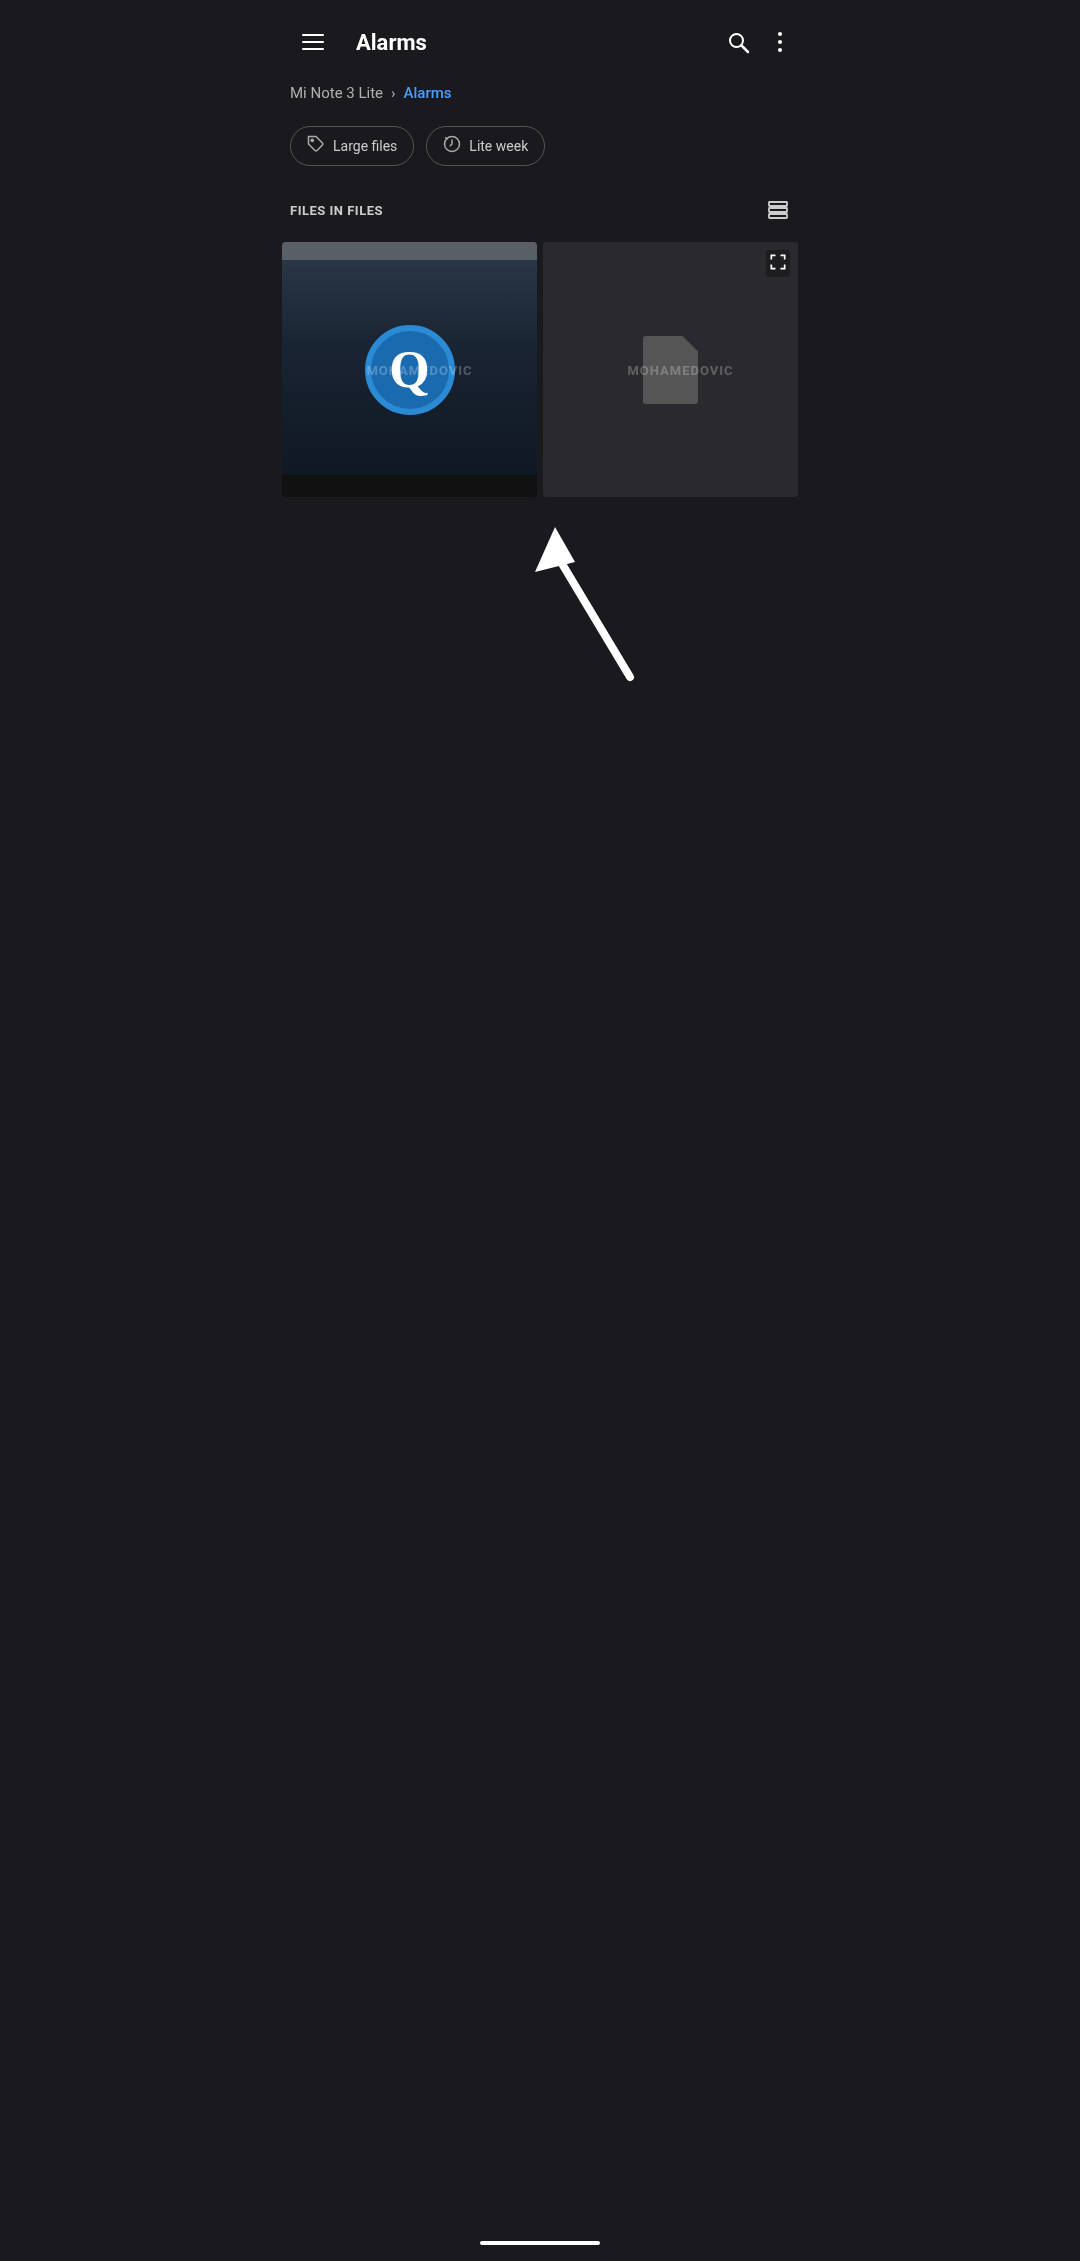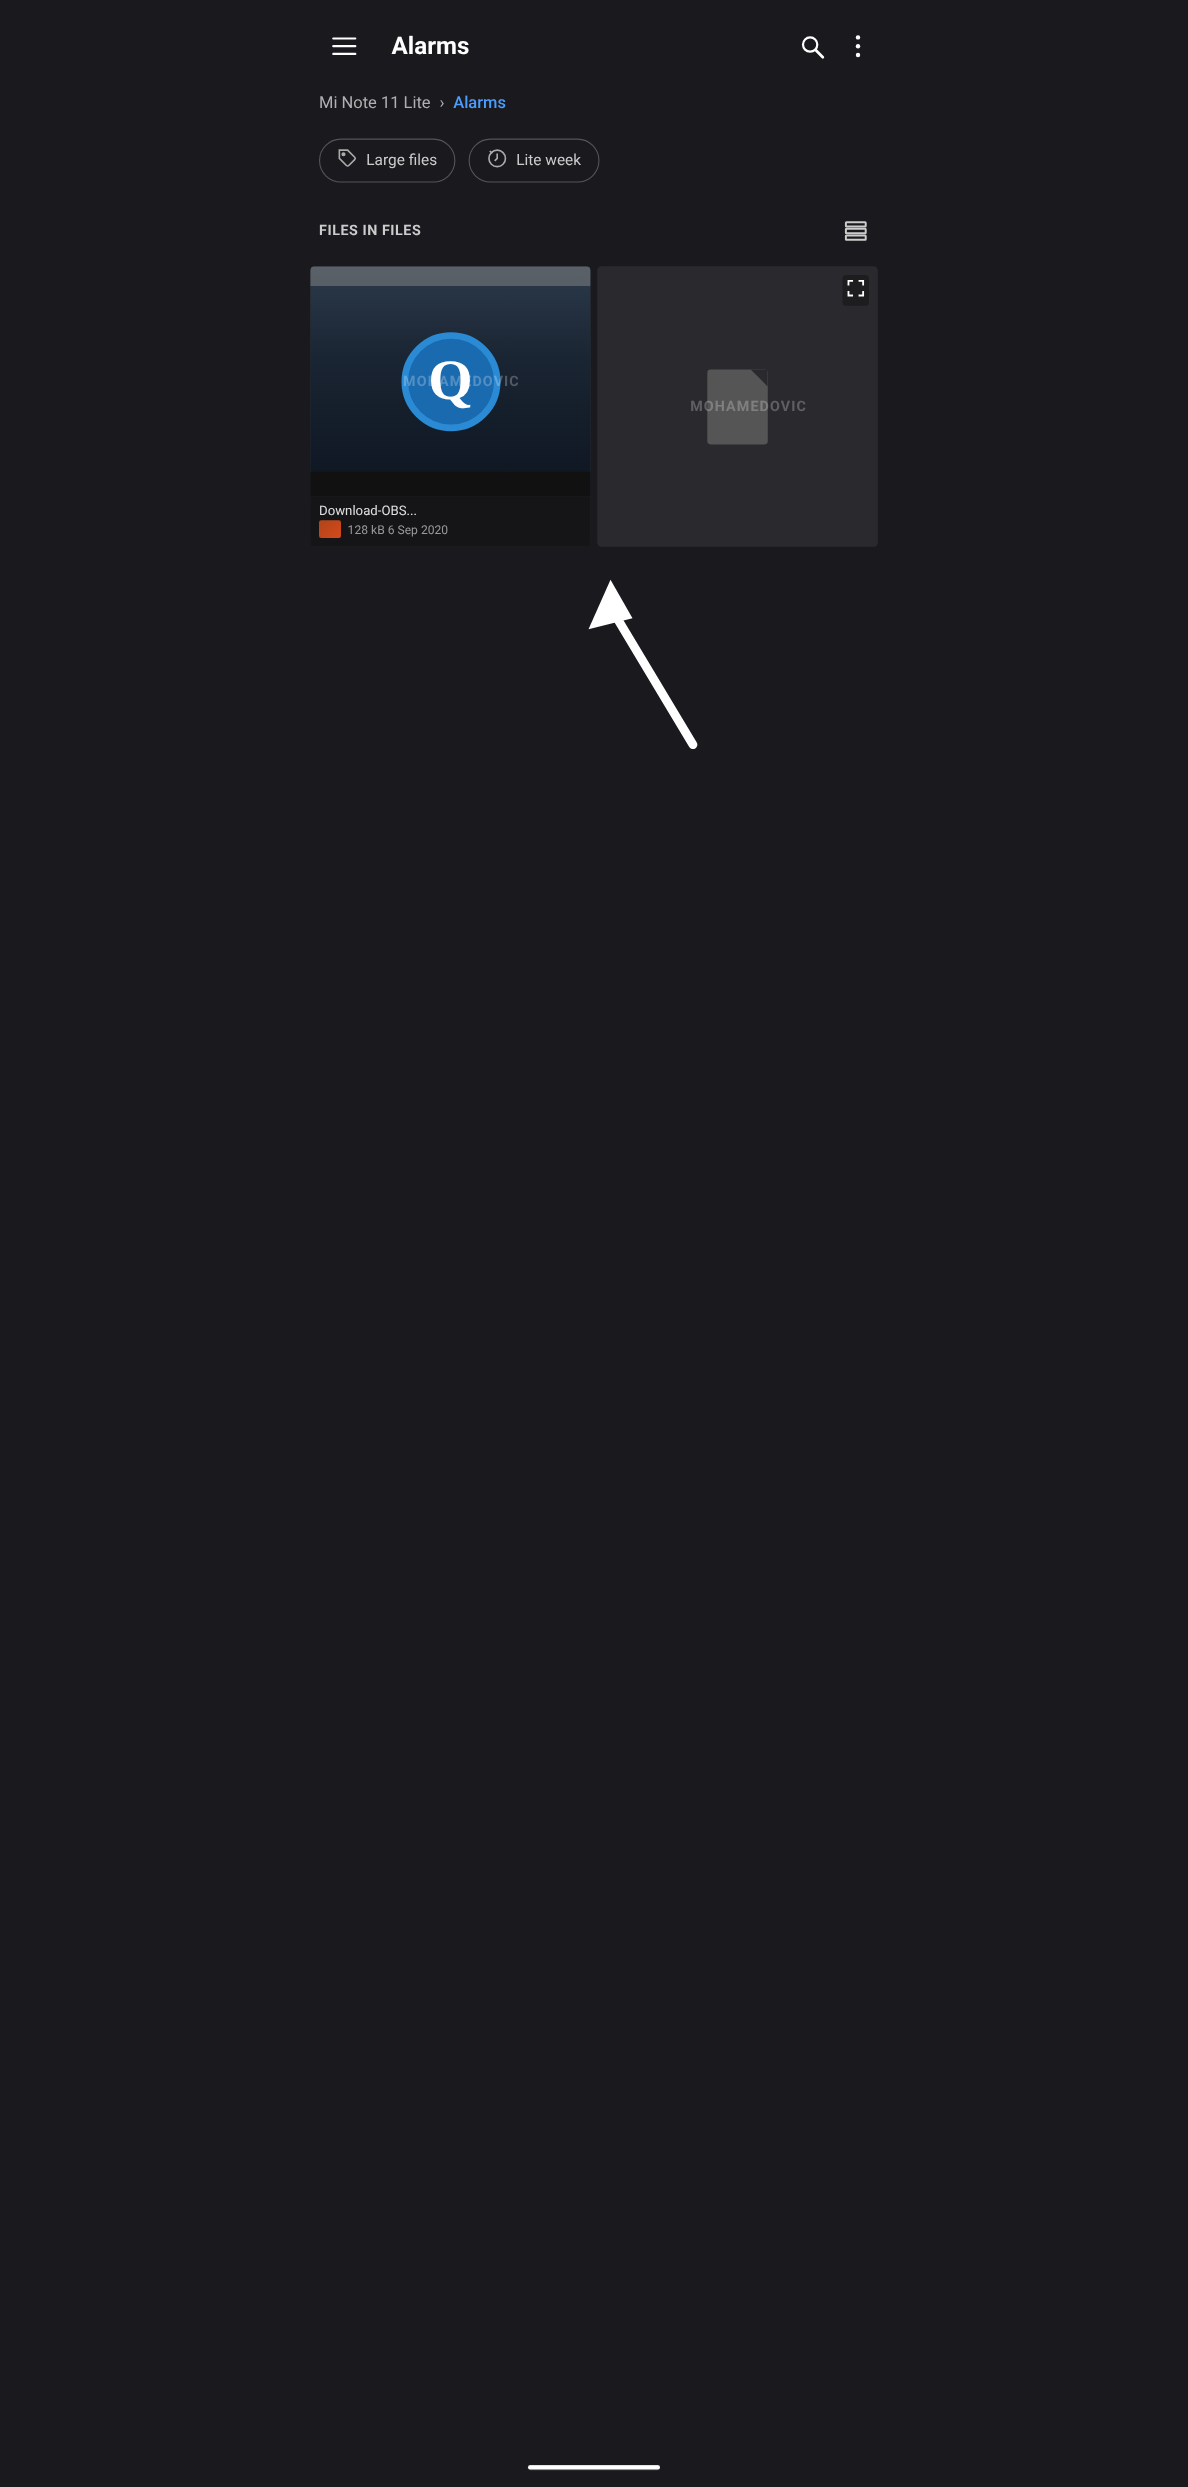--- a/index.html
+++ b/index.html
@@ -398,21 +398,21 @@
       <div class="dots-icon">
         <span></span>
         <span></span>
         <span></span>
       </div>
     </button>
   </div>
 </div>
 
 <div class="breadcrumb">
-  <span class="breadcrumb-parent">Mi Note 11 Lite</span>
+  <span class="breadcrumb-parent">Mi Note 3 Lite</span>
   <span class="breadcrumb-chevron">›</span>
   <span class="breadcrumb-current">Alarms</span>
 </div>
 
 <div class="filter-chips">
   <div class="chip">
     <span class="chip-icon">
       <svg width="18" height="18" viewBox="0 0 24 24" fill="none" stroke="#aaa" stroke-width="2">
         <path d="M20.59 13.41l-7.17 7.17a2 2 0 01-2.83 0L2 12V2h10l8.59 8.59a2 2 0 010 2.82z"></path>
         <circle cx="7" cy="7" r="1.5" fill="#aaa"></circle>
@@ -449,29 +449,20 @@
     <div class="file-thumbnail">
       <div class="obs-thumbnail">
         <div class="obs-top-bar"></div>
         <div class="obs-circle">
           <span class="obs-q">Q</span>
         </div>
         <div class="obs-bottom-bar"></div>
       </div>
       <div class="watermark">MOHAMEDOVIC</div>
     </div>
-    <div class="file-info">
-      <div class="file-name">Download-OBS...</div>
-      <div class="file-bottom-row">
-        <div class="small-img-icon"></div>
-        <span class="file-meta">
-          <span>128 kB</span>&nbsp;<span>6 Sep 2020</span>
-        </span>
-      </div>
-    </div>
   </div>
 
   <div class="file-card">
     <div class="file-thumbnail">
       <div class="generic-thumbnail">
         <div class="file-icon-shape"></div>
       </div>
       <span class="expand-icon">
         <svg width="20" height="20" viewBox="0 0 24 24" fill="white">
           <path d="M3 3h6v2H5v4H3V3zm12 0h6v6h-2V5h-4V3zM3 15h2v4h4v2H3v-6zm16 4h-4v2h6v-6h-2v4z"></path>

